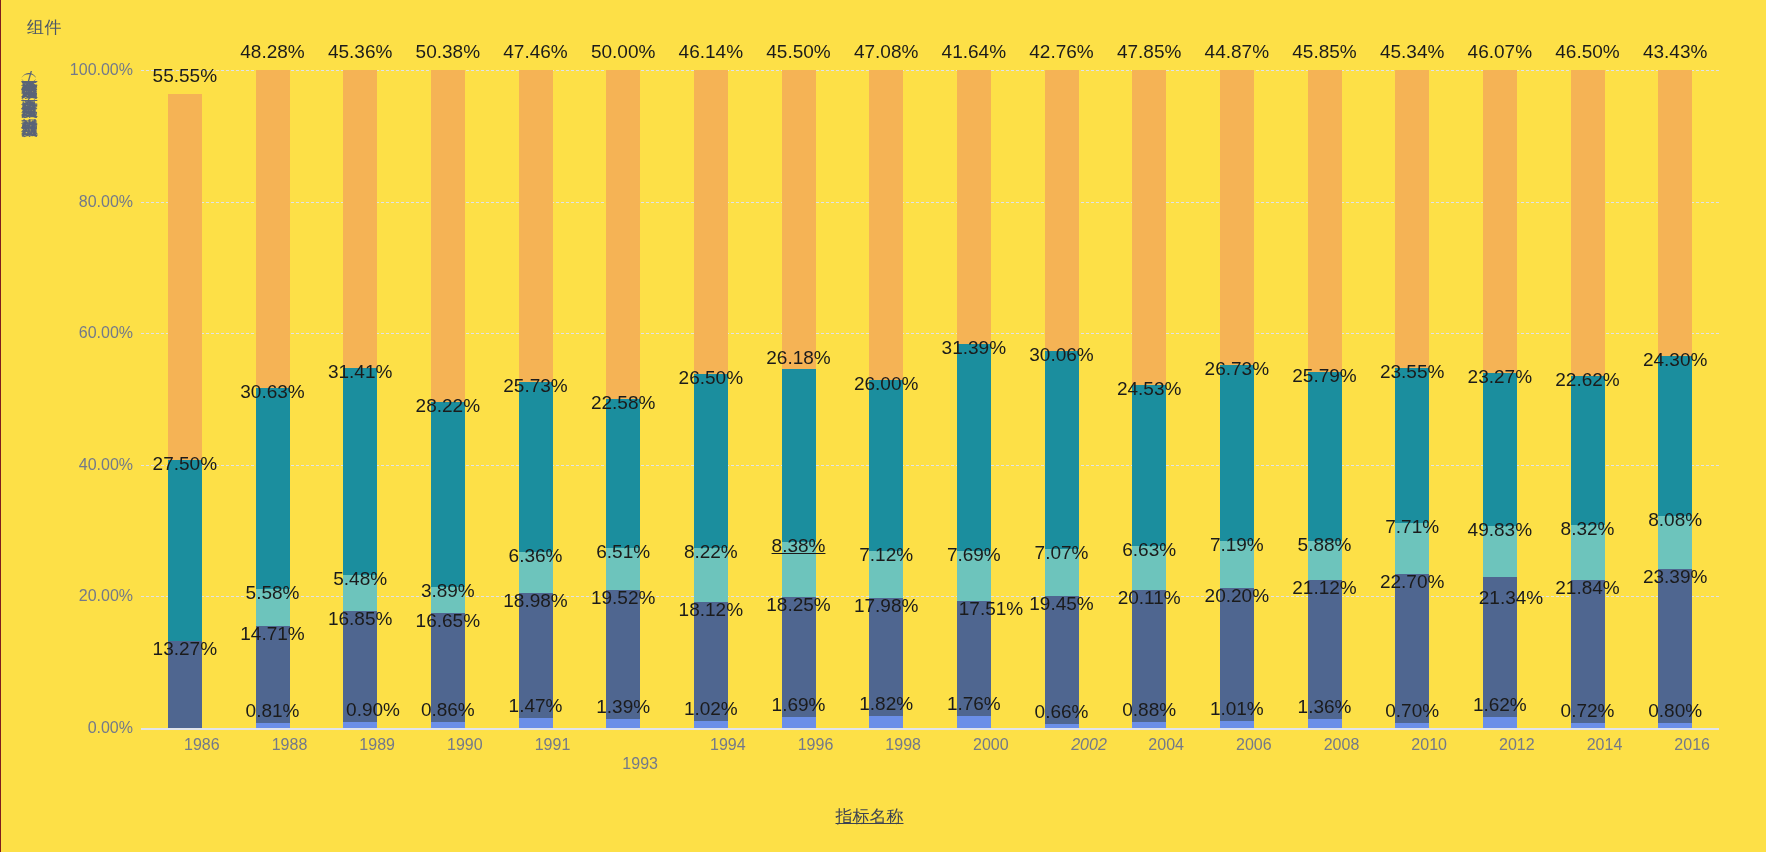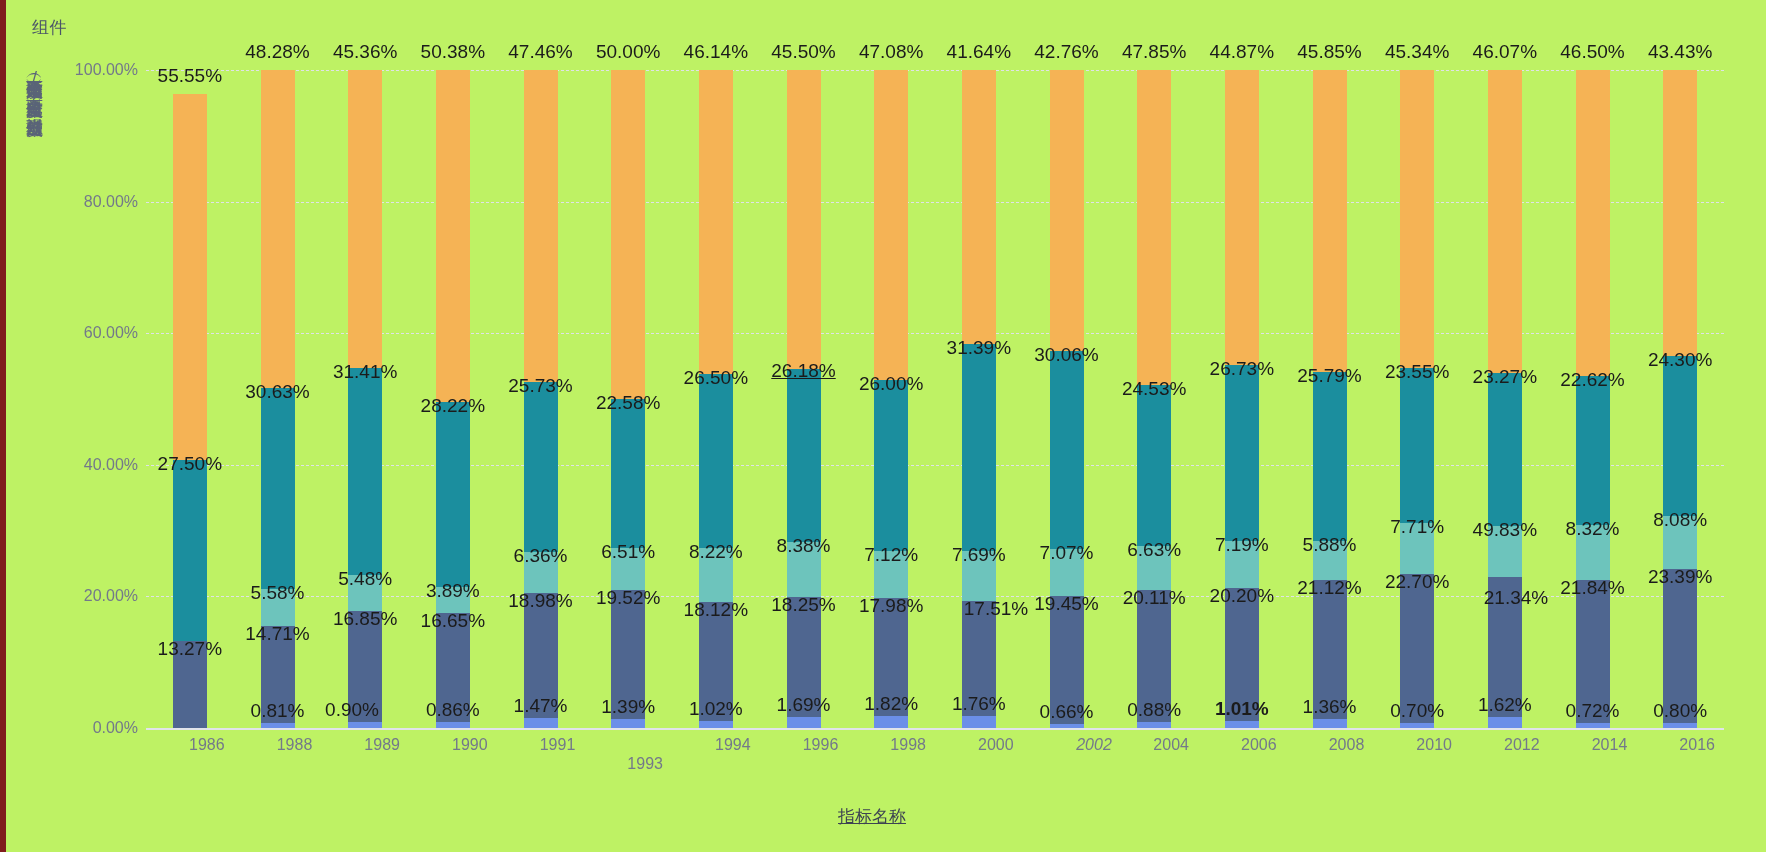--- a/index.html
+++ b/index.html
@@ -5,22 +5,22 @@
   html,body{margin:0;padding:0;}
   body{
     width:1766px;height:852px;
     background:#ffffff;
     font-family:"Liberation Sans","DejaVu Sans",sans-serif;
     overflow:hidden;
     position:relative;
   }
   #root{
     position:absolute;inset:0;
-    background:#bef264;
-    border-left:6px solid #7f1d1d;
+    background:#fde047;
+    border-left:1px solid #7f1d1d;
     box-sizing:border-box;
   }
   
   #title{
     position:absolute;left:26px;top:16px;
     font-size:17px;color:#4a5568;letter-spacing:.5px;
     white-space:nowrap;
   }
   
   #ytitle{
@@ -246,21 +246,21 @@
       </div>
     <div id="lablayer">
         <div class="dlab" style="left: 43.8333px; top: 578.683px;">13.27%</div>
         <div class="dlab" style="left: 43.8333px; top: 393.733px;">27.50%</div>
         <div class="dlab" style="left: 43.8333px; top: 6.2144px;">55.55%</div>
         <div class="dlab" style="left: 131.5px; top: 640.67px;">0.81%</div>
         <div class="dlab" style="left: 131.5px; top: 563.878px;">14.71%</div>
         <div class="dlab" style="left: 131.5px; top: 523.162px;">5.58%</div>
         <div class="dlab" style="left: 131.5px; top: 321.617px;">30.63%</div>
         <div class="dlab" style="left: 131.5px; top: -18.0658px;">48.28%</div>
-        <div class="dlab" style="left: 206px; top: 640.078px; text-align: center;">0.90%</div>
+        <div class="dlab" style="left: 232px; top: 640.078px; text-align: center;">0.90%</div>
         <div class="dlab" style="left: 219.167px; top: 549.205px;">16.85%</div>
         <div class="dlab" style="left: 219.167px; top: 509.147px;">5.48%</div>
         <div class="dlab" style="left: 219.167px; top: 302.469px;">31.41%</div>
         <div class="dlab" style="left: 219.167px; top: -18px;">45.36%</div>
         <div class="dlab" style="left: 306.833px; top: 640.341px;">0.86%</div>
         <div class="dlab" style="left: 306.833px; top: 550.784px;">16.65%</div>
         <div class="dlab" style="left: 306.833px; top: 521.188px;">3.89%</div>
         <div class="dlab" style="left: 306.833px; top: 335.5px;">28.22%</div>
         <div class="dlab" style="left: 306.833px; top: -18px;">50.38%</div>
         <div class="dlab" style="left: 394.5px; top: 636.327px;">1.47%</div>
@@ -273,22 +273,22 @@
         <div class="dlab" style="left: 482.167px; top: 481.576px;">6.51%</div>
         <div class="dlab" style="left: 482.167px; top: 333px;">22.58%</div>
         <div class="dlab" style="left: 482.167px; top: -18px;">50.00%</div>
         <div class="dlab" style="left: 569.833px; top: 639.288px;">1.02%</div>
         <div class="dlab" style="left: 569.833px; top: 540.059px;">18.12%</div>
         <div class="dlab" style="left: 569.833px; top: 481.971px;">8.22%</div>
         <div class="dlab" style="left: 569.833px; top: 307.601px;">26.50%</div>
         <div class="dlab" style="left: 569.833px; top: -18px;">46.14%</div>
         <div class="dlab" style="left: 657.5px; top: 634.88px;">1.69%</div>
         <div class="dlab" style="left: 657.5px; top: 534.795px;">18.25%</div>
-        <div class="dlab" style="left: 657.5px; top: 475.654px;">8.38%</div>
-        <div class="dlab" style="left: 657.5px; top: 301px; text-decoration: underline;">26.18%</div>
+        <div class="dlab" style="left: 657.5px; top: 475.654px; text-decoration: underline;">8.38%</div>
+        <div class="dlab" style="left: 657.5px; top: 288px;">26.18%</div>
         <div class="dlab" style="left: 657.5px; top: -18px;">45.50%</div>
         <div class="dlab" style="left: 745.167px; top: 634.024px;">1.82%</div>
         <div class="dlab" style="left: 745.167px; top: 535.716px;">17.98%</div>
         <div class="dlab" style="left: 745.167px; top: 484.866px;">7.12%</div>
         <div class="dlab" style="left: 745.167px; top: 313.786px;">26.00%</div>
         <div class="dlab" style="left: 745.167px; top: -18px;">47.08%</div>
         <div class="dlab" style="left: 832.833px; top: 634.419px;">1.76%</div>
         <div class="dlab" style="left: 850px; top: 539.203px;">17.51%</div>
         <div class="dlab" style="left: 832.833px; top: 484.603px;">7.69%</div>
         <div class="dlab" style="left: 832.833px; top: 278.057px;">31.39%</div>
@@ -296,21 +296,21 @@
         <div class="dlab" style="left: 920.5px; top: 641.657px;">0.66%</div>
         <div class="dlab" style="left: 920.5px; top: 533.676px;">19.45%</div>
         <div class="dlab" style="left: 920.5px; top: 483.156px;">7.07%</div>
         <div class="dlab" style="left: 920.5px; top: 285.361px;">30.06%</div>
         <div class="dlab" style="left: 920.5px; top: -18px;">42.76%</div>
         <div class="dlab" style="left: 1008.17px; top: 640.21px;">0.88%</div>
         <div class="dlab" style="left: 1008.17px; top: 527.886px;">20.11%</div>
         <div class="dlab" style="left: 1008.17px; top: 480.26px;">6.63%</div>
         <div class="dlab" style="left: 1008.17px; top: 318.853px;">24.53%</div>
         <div class="dlab" style="left: 1008.17px; top: -18px;">47.85%</div>
-        <div class="dlab" style="left: 1095.83px; top: 639.354px; font-weight: bold;">1.01%</div>
+        <div class="dlab" style="left: 1095.83px; top: 639.354px;">1.01%</div>
         <div class="dlab" style="left: 1095.83px; top: 526.438px;">20.20%</div>
         <div class="dlab" style="left: 1095.83px; top: 475.128px;">7.19%</div>
         <div class="dlab" style="left: 1095.83px; top: 299.245px;">26.73%</div>
         <div class="dlab" style="left: 1095.83px; top: -18px;">44.87%</div>
         <div class="dlab" style="left: 1183.5px; top: 637.051px;">1.36%</div>
         <div class="dlab" style="left: 1183.5px; top: 518.082px;">21.12%</div>
         <div class="dlab" style="left: 1183.5px; top: 475.391px;">5.88%</div>
         <div class="dlab" style="left: 1183.5px; top: 305.693px;">25.79%</div>
         <div class="dlab" style="left: 1183.5px; top: -18px;">45.85%</div>
         <div class="dlab" style="left: 1271.17px; top: 641.394px;">0.70%</div>

